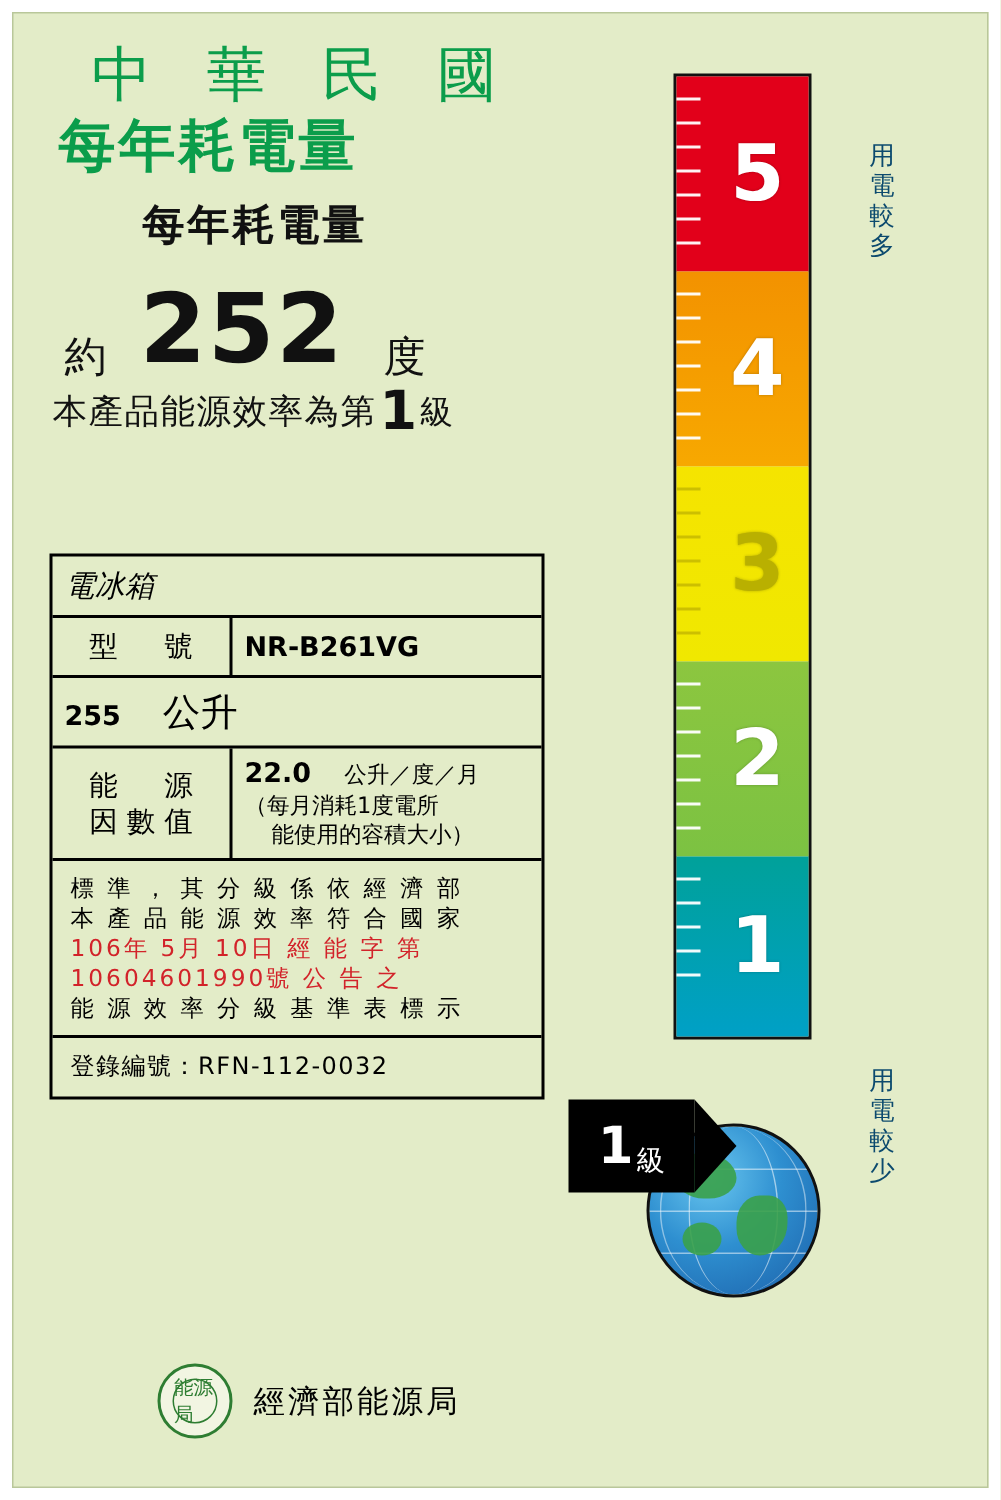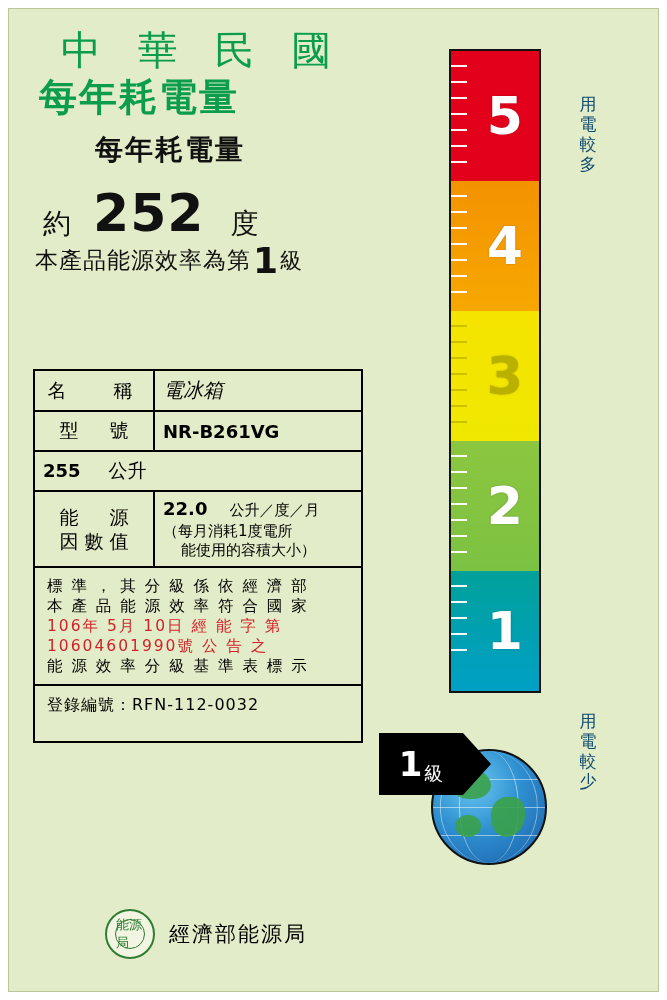--- a/index.html
+++ b/index.html
@@ -30,21 +30,21 @@
   }
   .title3{
     font-size:28px;color:#111;font-weight:bold;letter-spacing:2px;
     margin-left:64px;margin-top:10px;
   }
   .kwhrow{
     margin-top:14px;margin-left:12px;
     display:flex;align-items:flex-end;
   }
   .kwh-about{font-size:28px;color:#111;margin-right:22px;}
-  .kwh-num{font-size:52px;font-weight:bold;color:#111;letter-spacing:1px;}
+  .kwh-num{font-size:64px;font-weight:bold;color:#111;letter-spacing:1px;}
   .kwh-unit{font-size:28px;color:#111;margin-left:26px;}
   .graderow{
     margin-top:2px;margin-left:4px;
     display:flex;align-items:flex-end;
   }
   .grade-txt{font-size:23px;color:#111;letter-spacing:1px;}
   .grade-num{font-size:36px;font-weight:bold;color:#111;line-height:30px;margin:0 2px;}
   .grade-suffix{font-size:22px;color:#111;}
 
   
@@ -60,34 +60,34 @@
     display:flex;flex-direction:column;justify-content:center;align-items:center;
     padding:6px 0;font-size:19px;letter-spacing:6px;color:#000;
   }
   .c1 span{display:block;text-indent:6px;}
   .c2{
     flex:1;display:flex;flex-direction:column;justify-content:center;
     padding:6px 8px;font-size:19px;color:#000;
   }
   .c2 .mainline{display:flex;align-items:baseline;}
   .c2 .val{font-weight:bold;font-size:18px;}
-  .c2 .unit{margin-left:28px;font-size:19px;}
+  .c2 .unit{margin-left:28px;font-size:25px;}
   .c2 .unit.small{margin-left:22px;font-size:15px;}
   .c2 .note{font-size:15px;line-height:19px;margin-top:2px;color:#000;}
   .c2 .note .ind{display:block;text-indent:18px;}
   .r-name .c1{letter-spacing:14px;}
   .r-model .c2{font-weight:bold;}
   .r-vol .c1,.r-eff .c1{letter-spacing:6px;line-height:24px;}
 
   .statement{
     padding:8px 10px 8px 12px;font-size:15.5px;line-height:20px;
     letter-spacing:2px;color:#000;border-bottom:2px solid #000;
   }
   .statement .red{color:#d2232a;}
-  .regrow{padding:9px 10px 25px 12px;font-size:16px;letter-spacing:1px;color:#000;}
+  .regrow{padding:9px 10px 9px 12px;font-size:16px;letter-spacing:1px;color:#000;}
 
   
   .bureau{
     position:absolute;left:96px;top:900px;display:flex;align-items:center;
   }
   .bureau-logo{
     width:46px;height:46px;border-radius:50%;
     background:#f2f5e2;border:2px solid #2e7d32;
     display:flex;align-items:center;justify-content:center;
     position:relative;
@@ -195,23 +195,20 @@
     <div class="graderow">
       <span class="grade-txt">本產品能源效率為第</span>
       <span class="grade-num">1</span>
       <span class="grade-suffix">級</span>
     </div>
   </div>
 
   <div class="tbl">
 
     <div class="row r-name">
-      <div class="c1">
-        <span>名　稱</span>
-      </div>
       <div class="c2">
         <div class="mainline">
           <span class="val" style="font-weight:normal;font-size:20px;font-style:italic;">電冰箱</span>
         </div>
       </div>
     </div>
 
     <div class="row r-model">
       <div class="c1">
         <span>型　號</span>

